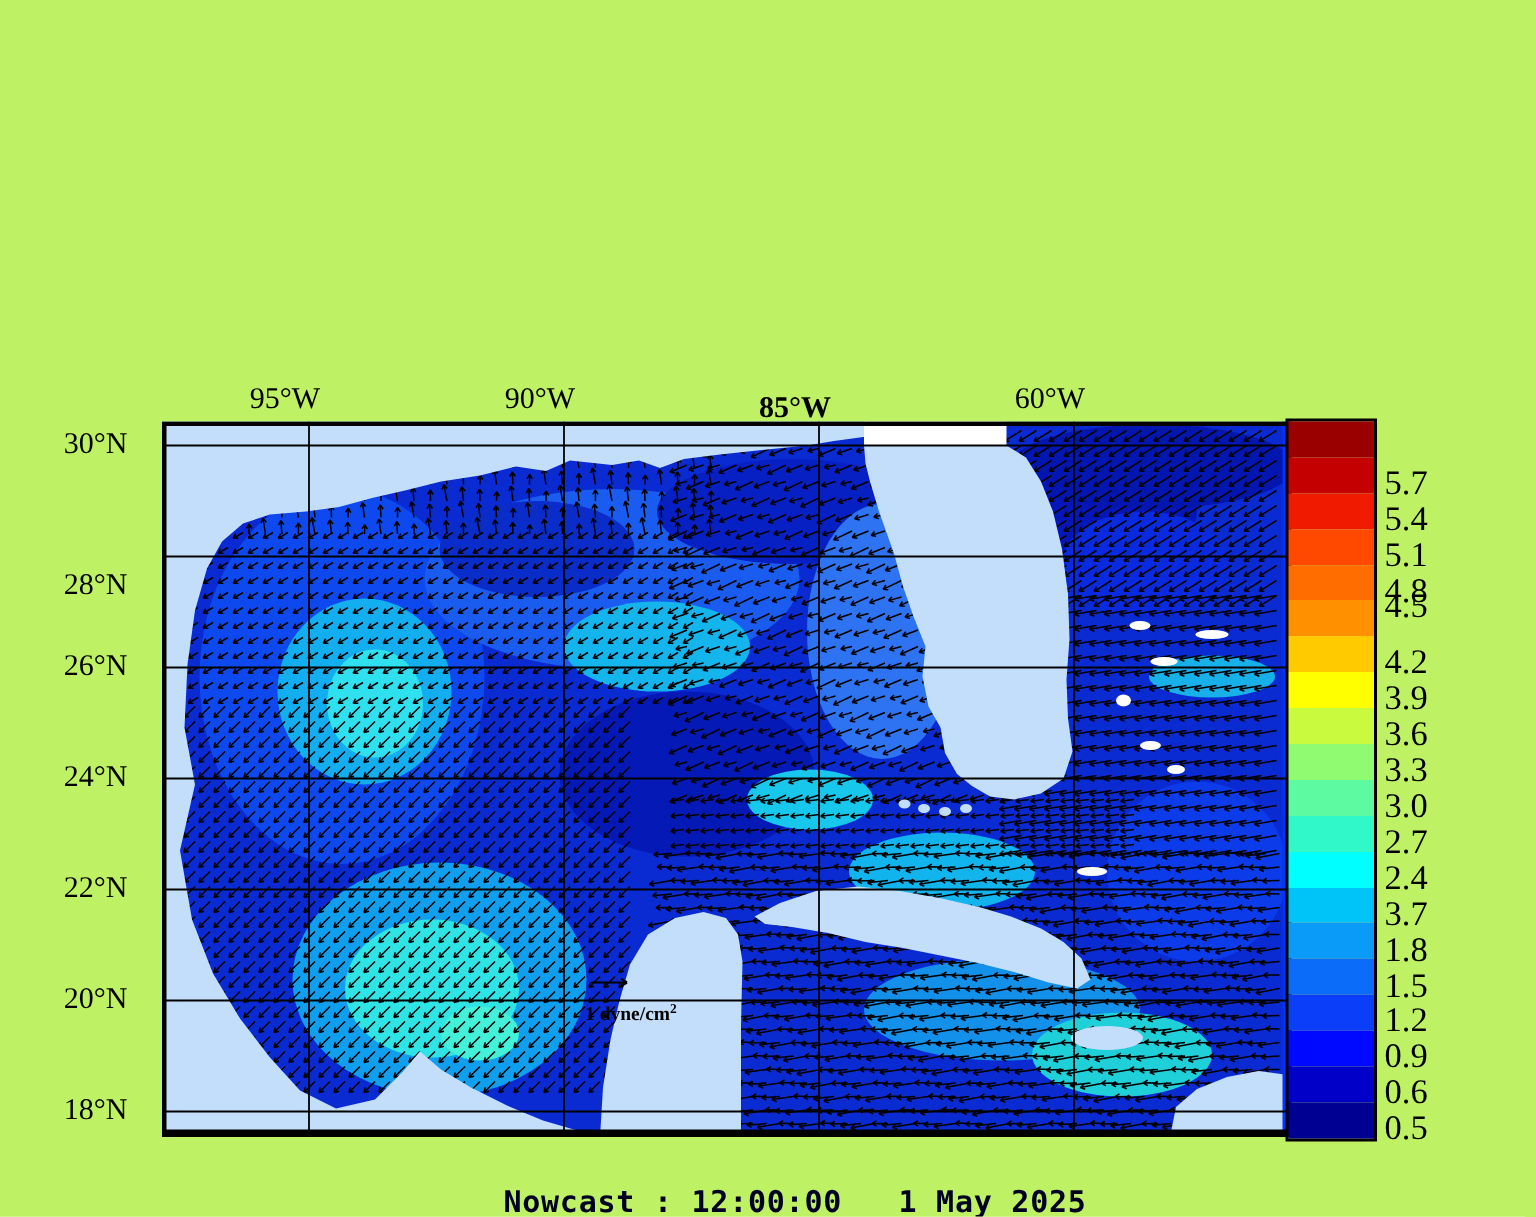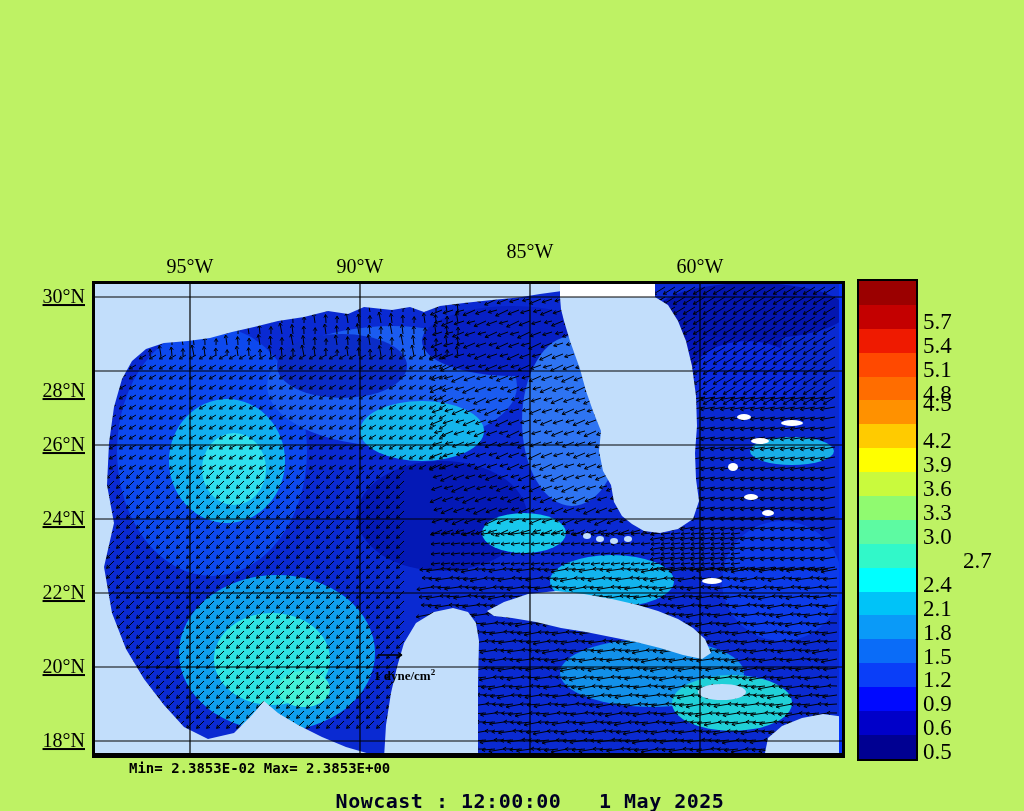--- a/index.html
+++ b/index.html
@@ -1,39 +1,39 @@
 <!DOCTYPE html>
 <html><head>
 <meta charset="utf-8">
 <style>
   html,body{margin:0;padding:0;}
   #root{position:relative;width:1024px;height:811px;background:#bef264;overflow:hidden;
         font-family:"Liberation Serif",serif;}
   .lon-label{position:absolute;transform:translateX(-50%);font:20px "Liberation Serif",serif;color:#000;}
   .lat-label{position:absolute;width:52px;text-align:right;transform:translateY(-52%);
-             font:20px "Liberation Serif",serif;color:#000;text-decoration:underline;}
-  #map-frame{position:absolute;left:92px;top:281px;width:908px;height:477px;text-decoration:underline;}
+             font:20px "Liberation Serif",serif;color:#000;}
+  #map-frame{position:absolute;left:108px;top:281px;width:908px;height:477px;text-decoration:underline;}
   #map-frame svg{position:absolute;left:0;top:0;}
   .scale-label{position:absolute;left:282px;top:386px;font:bold 13px "Liberation Serif",serif;color:#000;}
   .scale-label sup{font-size:9px;}
   #colorbar{position:absolute;border:2px solid #000;}
   .cb-seg{width:100%;}
   .cb-label{position:absolute;transform:translateY(-52%);font:23px "Liberation Serif",serif;color:#000;margin-top:20px;}
   #minmax{position:absolute;left:129px;top:760px;font:bold 14px "DejaVu Sans Mono",monospace;color:#000;}
   #nowcast{position:absolute;left:530px;top:789px;transform:translateX(-50%);white-space:pre;
            font:20px "DejaVu Sans Mono",monospace;letter-spacing:.5px;color:#000022;font-weight:bold;}
 </style>
 </head>
 <body>
 
 <div id="root">
   <div id="axis-labels">
       <div class="lon-label" style="left: 190px; top: 255px;">95°W</div>
       <div class="lon-label" style="left: 360px; top: 255px;">90°W</div>
-      <div class="lon-label" style="left: 530px; top: 240px;">85°W</div>
+      <div class="lon-label" style="left: 530px; top: 261px; font-weight: bold;">85°W</div>
       <div class="lon-label" style="left: 700px; top: 255px;">60°W</div>
       <div class="lat-label" style="left: 33px; top: 297px;">30°N</div>
       <div class="lat-label" style="left: 33px; top: 371px; margin-top: 20px;">28°N</div>
       <div class="lat-label" style="left: 33px; top: 445px;">26°N</div>
       <div class="lat-label" style="left: 33px; top: 519px;">24°N</div>
       <div class="lat-label" style="left: 33px; top: 593px;">22°N</div>
       <div class="lat-label" style="left: 33px; top: 667px;">20°N</div>
       <div class="lat-label" style="left: 33px; top: 741px;">18°N</div>
     </div>
 
@@ -134,26 +134,25 @@
       <div class="cb-label" style="left: 923px; top: 302.9px; color: rgb(0, 0, 0);">5.7</div>
       <div class="cb-label" style="left: 923px; top: 326.8px; color: rgb(0, 0, 0);">5.4</div>
       <div class="cb-label" style="left: 923px; top: 350.7px; color: rgb(0, 0, 0);">5.1</div>
       <div class="cb-label" style="left: 923px; top: 374.6px; color: rgb(0, 0, 0);">4.8</div>
       <div class="cb-label" style="left: 923px; top: 385px; color: rgb(0, 0, 0);">4.5</div>
       <div class="cb-label" style="left: 923px; top: 422.4px; color: rgb(0, 0, 0);">4.2</div>
       <div class="cb-label" style="left: 923px; top: 446.3px; color: rgb(0, 0, 0);">3.9</div>
       <div class="cb-label" style="left: 923px; top: 470.2px; color: rgb(0, 0, 0);">3.6</div>
       <div class="cb-label" style="left: 923px; top: 494.1px; color: rgb(0, 0, 0);">3.3</div>
       <div class="cb-label" style="left: 923px; top: 518px; color: rgb(0, 0, 0);">3.0</div>
-      <div class="cb-label" style="left: 963px; top: 541.9px; color: rgb(0, 0, 0);">2.7</div>
+      <div class="cb-label" style="left: 923px; top: 541.9px; color: rgb(0, 0, 0);">2.7</div>
       <div class="cb-label" style="left: 923px; top: 565.8px; color: rgb(0, 0, 0);">2.4</div>
-      <div class="cb-label" style="left: 923px; top: 589.7px; color: rgb(0, 0, 0);">2.1</div>
+      <div class="cb-label" style="left: 923px; top: 589.7px; color: rgb(0, 0, 0);">3.7</div>
       <div class="cb-label" style="left: 923px; top: 613.6px; color: rgb(0, 0, 0);">1.8</div>
       <div class="cb-label" style="left: 923px; top: 637.5px; color: rgb(0, 0, 0);">1.5</div>
       <div class="cb-label" style="left: 923px; top: 661.4px; color: rgb(0, 0, 0);">1.2</div>
       <div class="cb-label" style="left: 923px; top: 685.3px; color: rgb(0, 0, 0);">0.9</div>
       <div class="cb-label" style="left: 923px; top: 709.2px; color: rgb(0, 0, 0); text-align: right;">0.6</div>
       <div class="cb-label" style="left: 923px; top: 733.1px; color: rgb(0, 0, 0);">0.5</div>
     </div>
 
-  <div id="minmax">Min= 2.3853E-02  Max= 2.3853E+00</div>
   <div id="nowcast">Nowcast : 12:00:00   1 May 2025</div>
 </div>
 
 </body></html>

